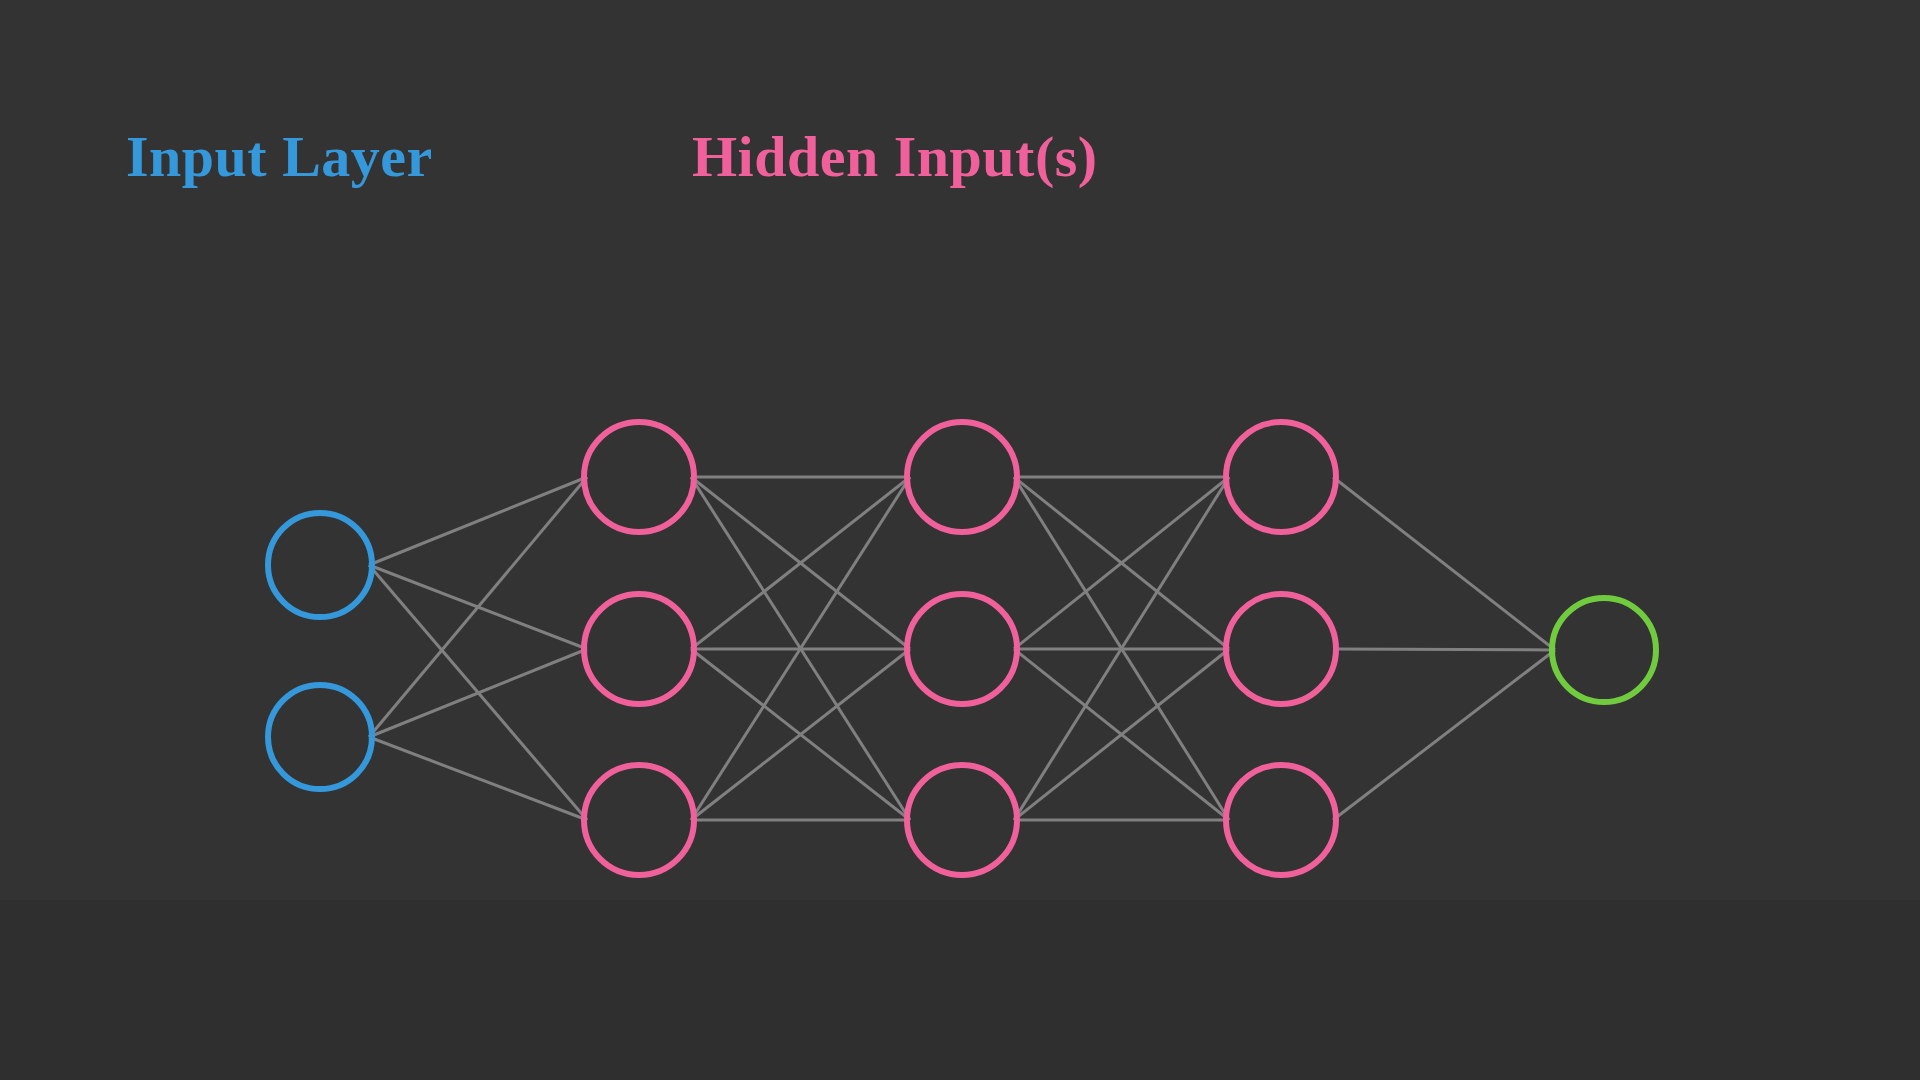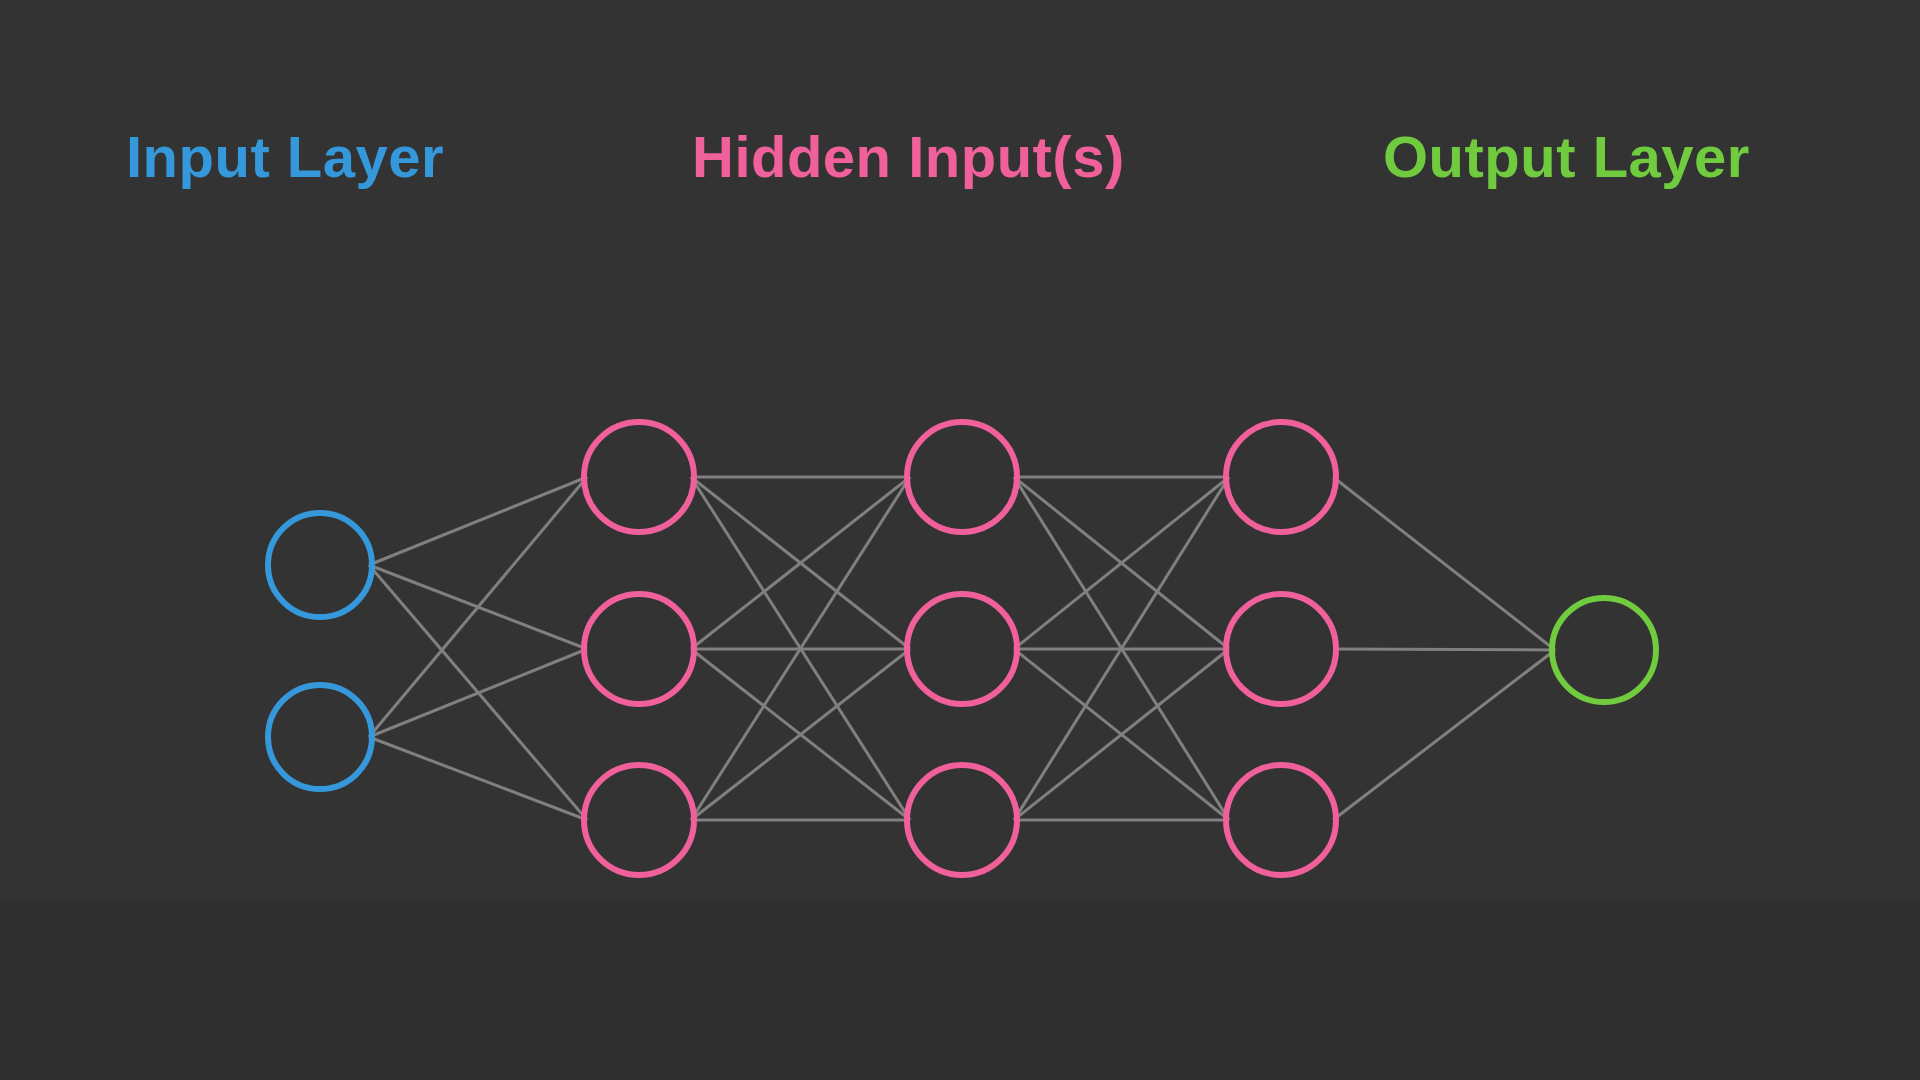--- a/index.html
+++ b/index.html
@@ -7,21 +7,21 @@
     margin: 0;
     padding: 0;
     background: #2f2f2f;
   }
   #stage {
     position: relative;
     width: 1920px;
     height: 900px;
     background: #333333;
     overflow: hidden;
-    font-family: Liberation Sans, sans-serif;
+    font-family: Liberation Serif, serif;
   }
   .layer-label {
     position: absolute;
     font-size: 58px;
     font-weight: bold;
     letter-spacing: 0.5px;
     white-space: nowrap;
     line-height: 1;
     user-select: none;
   }
@@ -93,21 +93,20 @@
         <circle cx="1281" cy="649" r="55" fill="none" stroke="#f0609a" stroke-width="6"></circle>
         <circle cx="1281" cy="820" r="55" fill="none" stroke="#f0609a" stroke-width="6"></circle>
         <circle cx="1604" cy="650" r="52" fill="none" stroke="#70cc3e" stroke-width="6"></circle>
       </g>
   </svg>
 
   <div class="layer-label" id="label-input" style="color: rgb(52, 152, 219);">Input Layer</div>
 
   <div class="layer-label" id="label-hidden" style="color: rgb(240, 96, 154);">Hidden Input(s)</div>
 
-  <div class="layer-label" id="label-output" style="color: rgb(112, 204, 62);">Output Layer</div>
 
   <svg id="watermark" viewBox="0 0 132 140">
     <path id="wm-hex" d="M66 6 L120 36 L120 100 L66 130 L12 100 L12 36 Z" fill="#585858"></path>
     <g id="wm-glyph" fill="#333333">
       <circle cx="44" cy="52" r="11"></circle>
       <circle cx="43" cy="73" r="10"></circle>
       <circle cx="62" cy="92" r="11"></circle>
       <circle cx="87" cy="76" r="10"></circle>
       <circle cx="72" cy="56" r="13"></circle>
       <path d="M46 48 L96 16 L102 26 L54 58 Z"></path>

